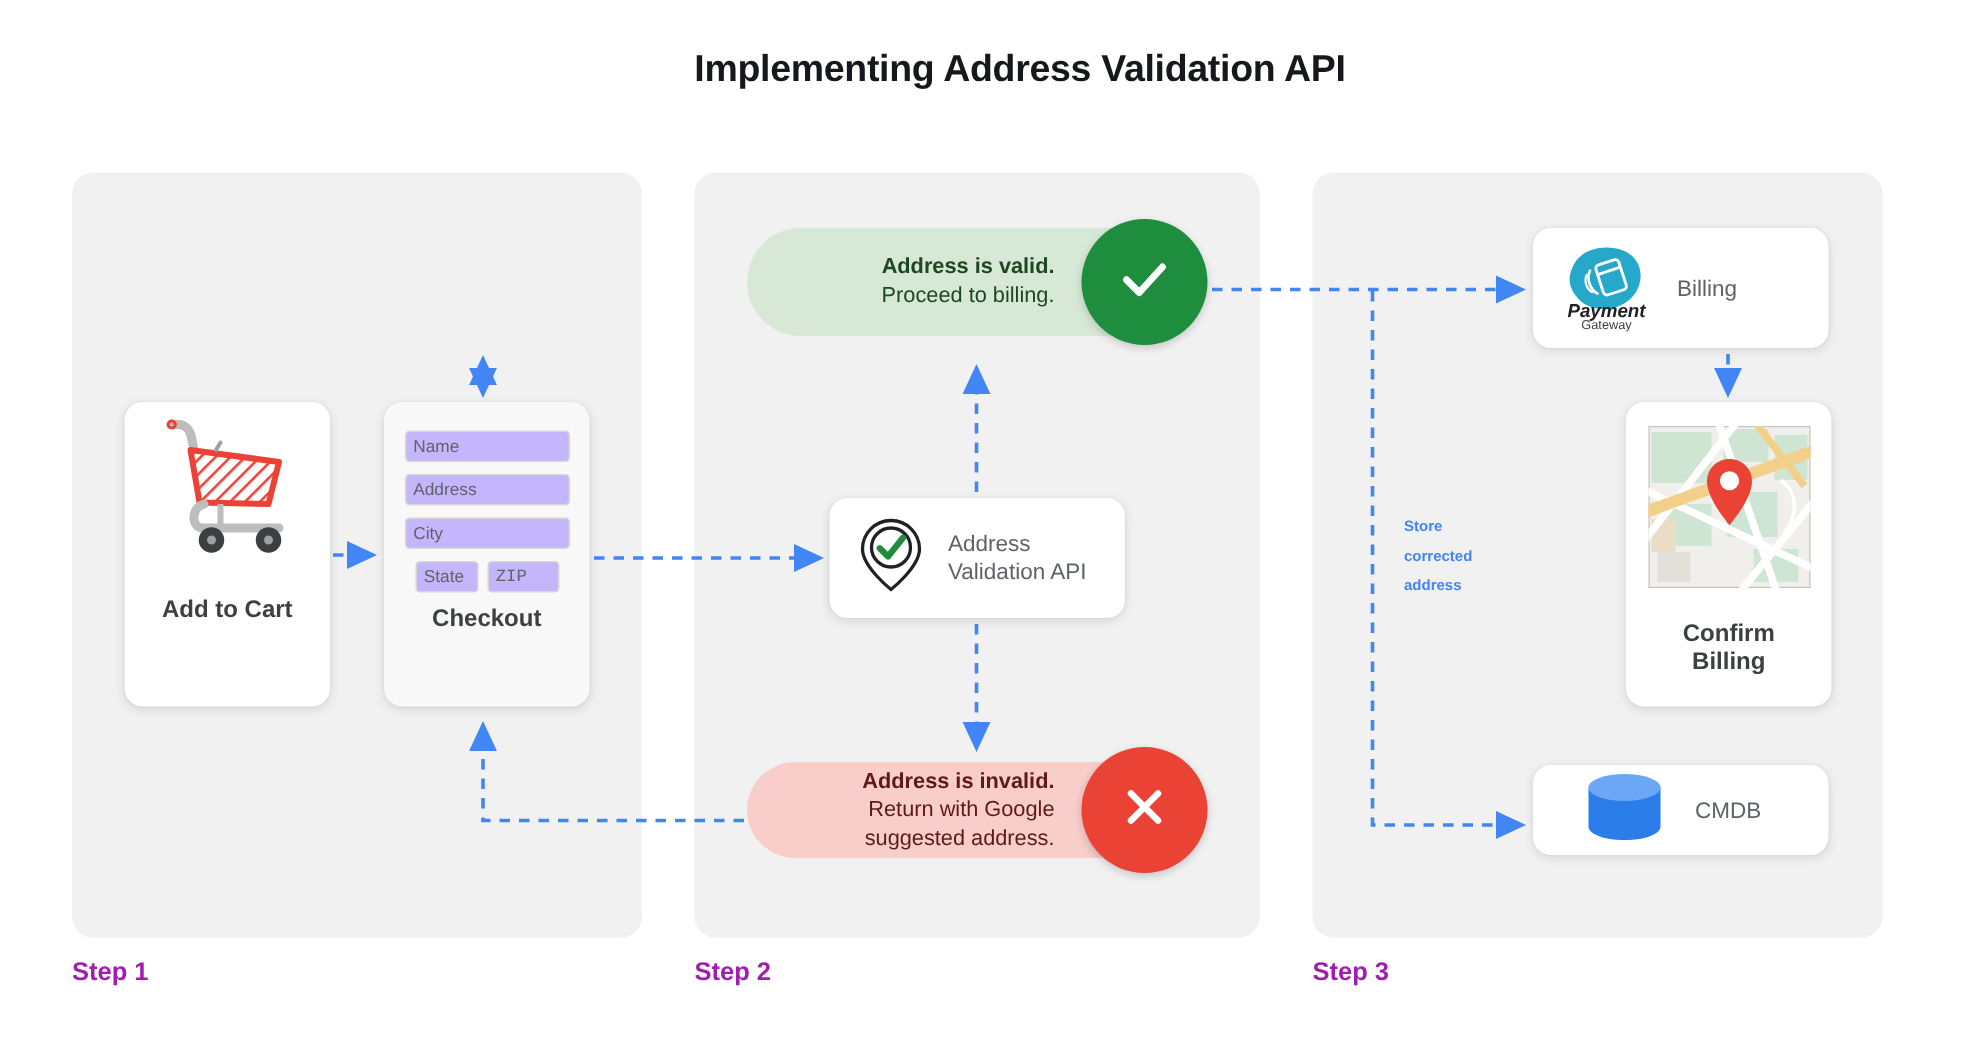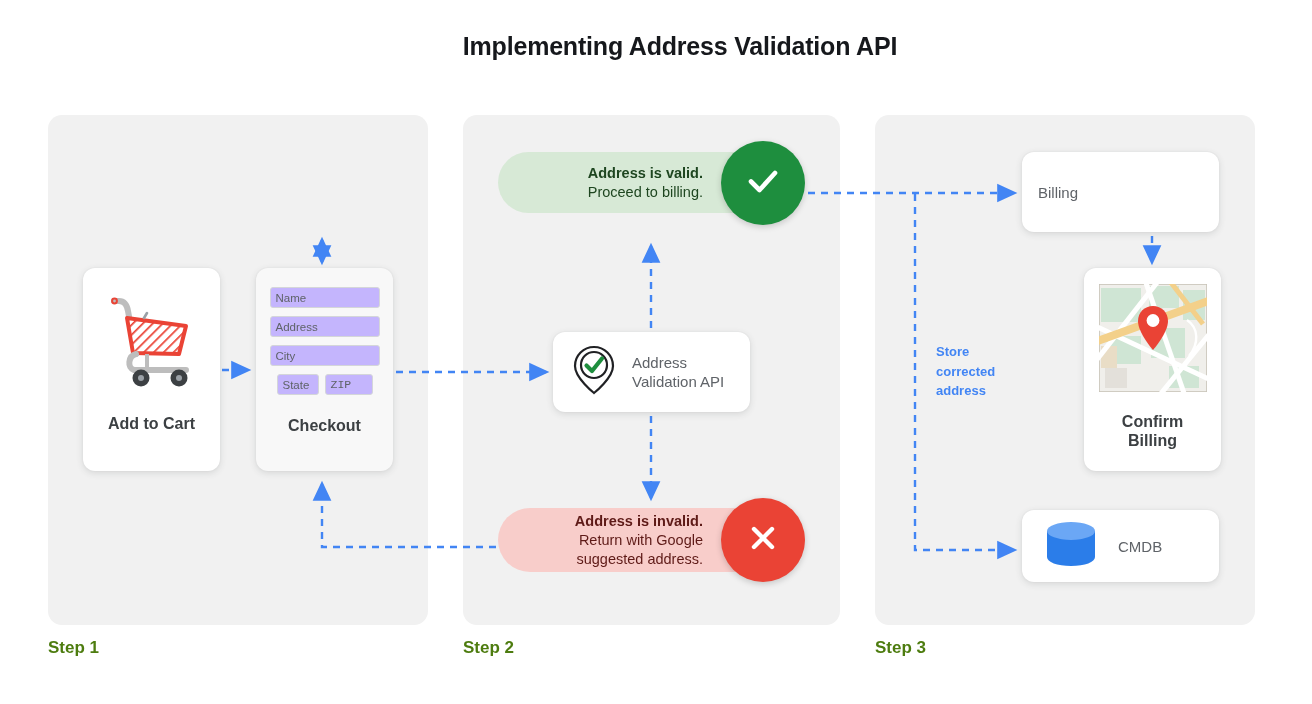--- a/index.html
+++ b/index.html
@@ -25,21 +25,21 @@
     position: absolute;
     background: #f1f1f1;
     border-radius: 14px;
   }
   #panel1 { left: 48px;  top: 115px; width: 380px; height: 510px; }
   #panel2 { left: 463px; top: 115px; width: 377px; height: 510px; }
   #panel3 { left: 875px; top: 115px; width: 380px; height: 510px; }
 
   .step-label {
     position: absolute; top: 638px;
-    font-size: 17px; font-weight: bold; color: #4d7c0f;
+    font-size: 17px; font-weight: bold; color: #a21caf;
   }
   #steplabel1 { left: 48px; }
   #steplabel2 { left: 463px; }
   #steplabel3 { left: 875px; }
 
   
   .card {
     position: absolute;
     background: #ffffff;
     border-radius: 12px;
@@ -59,21 +59,21 @@
   #card-autocomplete {
     left: 198px; top: 152px; width: 192px; height: 80px;
     display: flex; align-items: center; padding-left: 14px; gap: 12px;
   }
   #card-autocomplete .card-label { line-height: 19px; }
 
   
   #card-cart {
     left: 83px; top: 268px; width: 137px; height: 203px;
     display: flex; flex-direction: column; align-items: center;
-    justify-content: flex-start; padding-top: 18px;
+    justify-content: flex-start; 
   }
   #card-cart .card-label.big { margin-top: 20px; }
 
   
   #card-checkout {
     left: 256px; top: 268px; width: 137px; height: 203px;
     background: #f8f8f8;
     display: flex; flex-direction: column; align-items: center;
     padding-top: 19px;
   }
@@ -83,30 +83,30 @@
     border: 1px solid #d4d6d9;
     border-radius: 3px;
     height: 21px;
     display: flex; align-items: center;
     padding-left: 5px;
     font-size: 11.5px; color: #5f6368;
   }
   .field.w-full { width: 110px; }
   .field.w-state { width: 42px; }
   .field.w-zip { width: 48px; font-family: Liberation Mono, monospace; }
-  #card-checkout .card-label.big { margin-top: 13px; }
+  #card-checkout .card-label.big { }
 
   
   .pill {
     position: absolute;
     border-radius: 44px;
     display: flex; align-items: center;
   }
   #pill-valid {
-    left: 498px; top: 152px; width: 307px; height: 61px;
+    left: 498px; top: 152px; width: 307px; height: 72px;
     background: #d7e9d6;
   }
   #pill-invalid {
     left: 498px; top: 508px; width: 307px; height: 64px;
     background: #f8cdca;
   }
   .pill-text { flex: 1; text-align: right; padding-right: 18px; }
   .pill-text .l1 { font-size: 14.5px; font-weight: bold; line-height: 19px; }
   .pill-text .l2, .pill-text .l3 { font-size: 14.5px; line-height: 19px; }
   #pill-valid .pill-text { color: #1e4620; }
@@ -132,27 +132,27 @@
     left: 1022px; top: 152px; width: 197px; height: 80px;
     display: flex; align-items: center; padding-left: 16px; gap: 14px;
   }
   #card-map {
     left: 1084px; top: 268px; width: 137px; height: 203px;
     display: flex; flex-direction: column; align-items: center;
     padding-top: 16px;
   }
   #card-map .card-label.big { margin-top: 16px; line-height: 19px; }
   #card-cmdb {
-    left: 1022px; top: 510px; width: 197px; height: 72px;
-    display: flex; align-items: center; padding-left: 20px; gap: 18px;
+    left: 1022px; top: 510px; width: 197px; height: 60px;
+    display: flex; align-items: center; padding-left: 32px; gap: 18px;
   }
 
   .store-note {
     position: absolute; left: 936px; top: 342px;
-    font-size: 13px; font-weight: bold; color: #4285f4;
+    font-size: 10px; font-weight: bold; color: #4285f4;
     line-height: 19.5px; width: 90px;
   }
 
   
   #connectors {
     position: absolute; left: 0; top: 0;
     width: 1312px; height: 704px;
     pointer-events: none;
   }
 </style>
@@ -284,20 +284,33 @@
     <div class="badge red">
       <span>
         <svg width="44" height="44" viewBox="0 0 44 44">
           <path d="M13 13 L31 31 M31 13 L13 31" fill="none" stroke="#ffffff" stroke-width="4.4" stroke-linecap="round"></path>
         </svg>
       </span>
     </div>
   </div>
 
   <div class="card" id="card-billing">
+    <span>
+      <svg width="66" height="62" viewBox="0 0 66 62">
+        <path d="M10 20 C14 8 30 3 44 8 C57 13 59 28 51 38 C42 49 24 50 15 41 C8 34 7 27 10 20 Z" fill="#25a8c9"></path>
+        <g transform="translate(20,14) rotate(-18 14 12)">
+          <rect x="8" y="2" width="16" height="21" rx="2.6" fill="none" stroke="#ffffff" stroke-width="1.9"></rect>
+          <line x1="8" y1="8" x2="24" y2="8" stroke="#ffffff" stroke-width="1.9"></line>
+          <path d="M4 4 C0 8 0 16 4 20" fill="none" stroke="#ffffff" stroke-width="1.8" stroke-linecap="round"></path>
+          <path d="M1 6 C-2 9 -2 15 1 18" fill="none" stroke="#ffffff" stroke-width="1.5" stroke-linecap="round"></path>
+        </g>
+        <text x="33" y="52" text-anchor="middle" font-family="Liberation Sans, sans-serif" font-size="12.5" font-weight="bold" font-style="italic" fill="#202124">Payment</text>
+        <text x="33" y="60" text-anchor="middle" font-family="Liberation Sans, sans-serif" font-size="8.5" fill="#3c4043">Gateway</text>
+      </svg>
+    </span>
     <div class="card-label">Billing</div>
   </div>
 
   <div class="store-note">
     <div>Store</div>
     <div>corrected</div>
     <div>address</div>
   </div>
 
   <div class="card" id="card-map">

